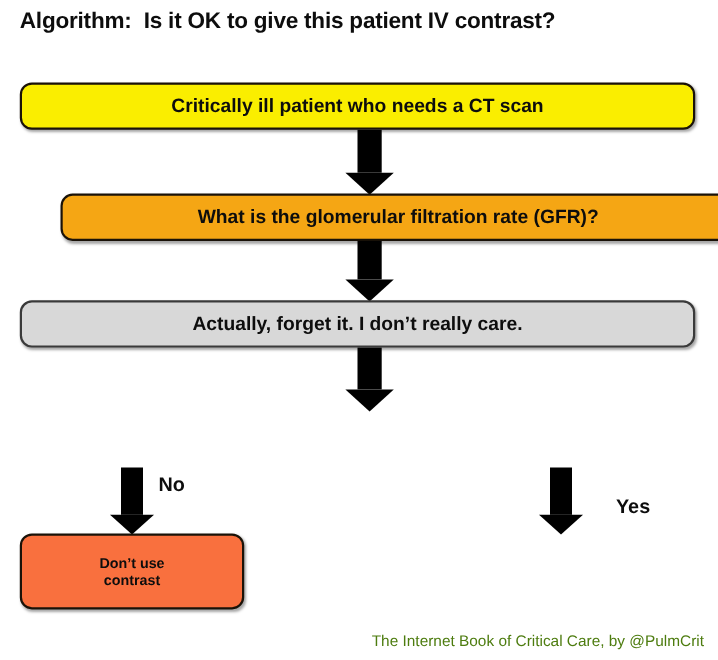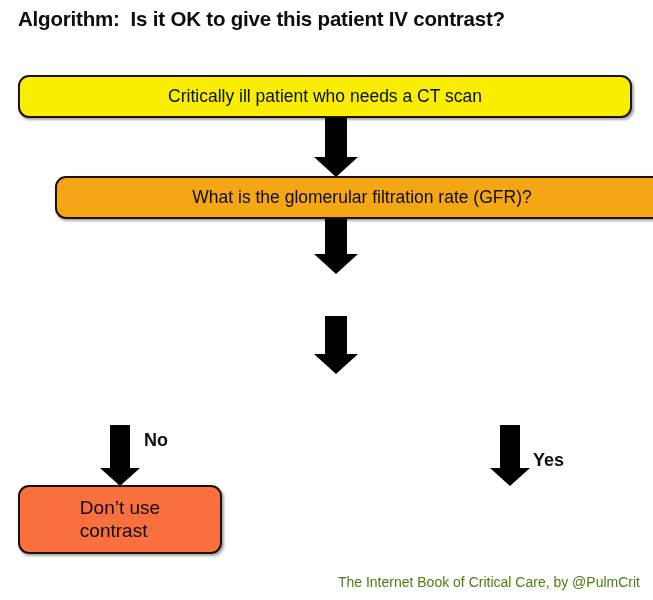--- a/index.html
+++ b/index.html
@@ -35,33 +35,33 @@
 
   
   .node {
     position: absolute;
     box-sizing: border-box;
     border: 2px solid #1a1208;
     border-radius: 11px;
     display: flex;
     align-items: center;
     justify-content: center;
-    text-align: left;
-    font-weight: normal;
+    text-align: center;
+    font-weight: bold;
     color: #0d0d0d;
     line-height: 1.18;
     white-space: pre-line;
     box-shadow: 1.5px 2px 2.5px rgba(0,0,0,0.35);
   }
 
   #node-ct      { left: 18px;  top: 75px;  width: 614px; height: 43px; font-size: 17.5px; background: #faee00; }
   #node-gfr     { left: 18px;  top: 176px; width: 614px; height: 43px; font-size: 17.5px; background: #f5a614; margin-left: 37px; }
   #node-forget  { left: 18px;  top: 273px; width: 614px; height: 43px; font-size: 17.5px; background: #d8d8d8; border-color: #3a3a3a; }
   #node-could   { left: 18px;  top: 373px; width: 614px; height: 52px; font-size: 17px;   background: #faee00; }
-  #node-dont    { left: 18px;  top: 485px; width: 204px; height: 69px; font-size: 19px; background: #f9703e; }
+  #node-dont    { left: 18px;  top: 485px; width: 204px; height: 69px; font-size: 13px; background: #f9703e; }
   #node-use     { left: 405px; top: 485px; width: 227px; height: 69px; font-size: 17.5px; background: #a9e815; }
 
   
   .arrow {
     position: absolute;
   }
   .arrow .shaft {
     position: absolute;
     background: #000000;
     left: 0;
@@ -116,21 +116,21 @@
   #arrow-yes .head  { top: 43px; }
 
   .branch-label {
     position: absolute;
     font-size: 18px;
     font-weight: bold;
     color: #0d0d0d;
     white-space: pre;
   }
   #label-no  { left: 144px; top: 430px; }
-  #label-yes { left: 533px; top: 450px; }
+  #label-yes { left: 560px; top: 450px; }
 
   .footer {
     position: absolute;
     right: 13px;
     top: 574px;
     font-size: 14px;
     color: #4d7c0f;
     white-space: pre;
     text-align: center;
   }
@@ -149,20 +149,21 @@
     <div class="head"></div>
   </div>
 
   <div class="node" id="node-gfr">What is the glomerular filtration rate (GFR)?</div>
 
   <div class="arrow trunk" id="arrow-2">
     <div class="shaft"></div>
     <div class="head"></div>
   </div>
 
+  <div class="node" id="node-forget">Actually, forget it.  I don’t really care.</div>
 
   <div class="arrow trunk" id="arrow-3">
     <div class="shaft"></div>
     <div class="head"></div>
   </div>
 
 
   <div class="arrow branch" id="arrow-no">
     <div class="shaft"></div>
     <div class="head"></div>

